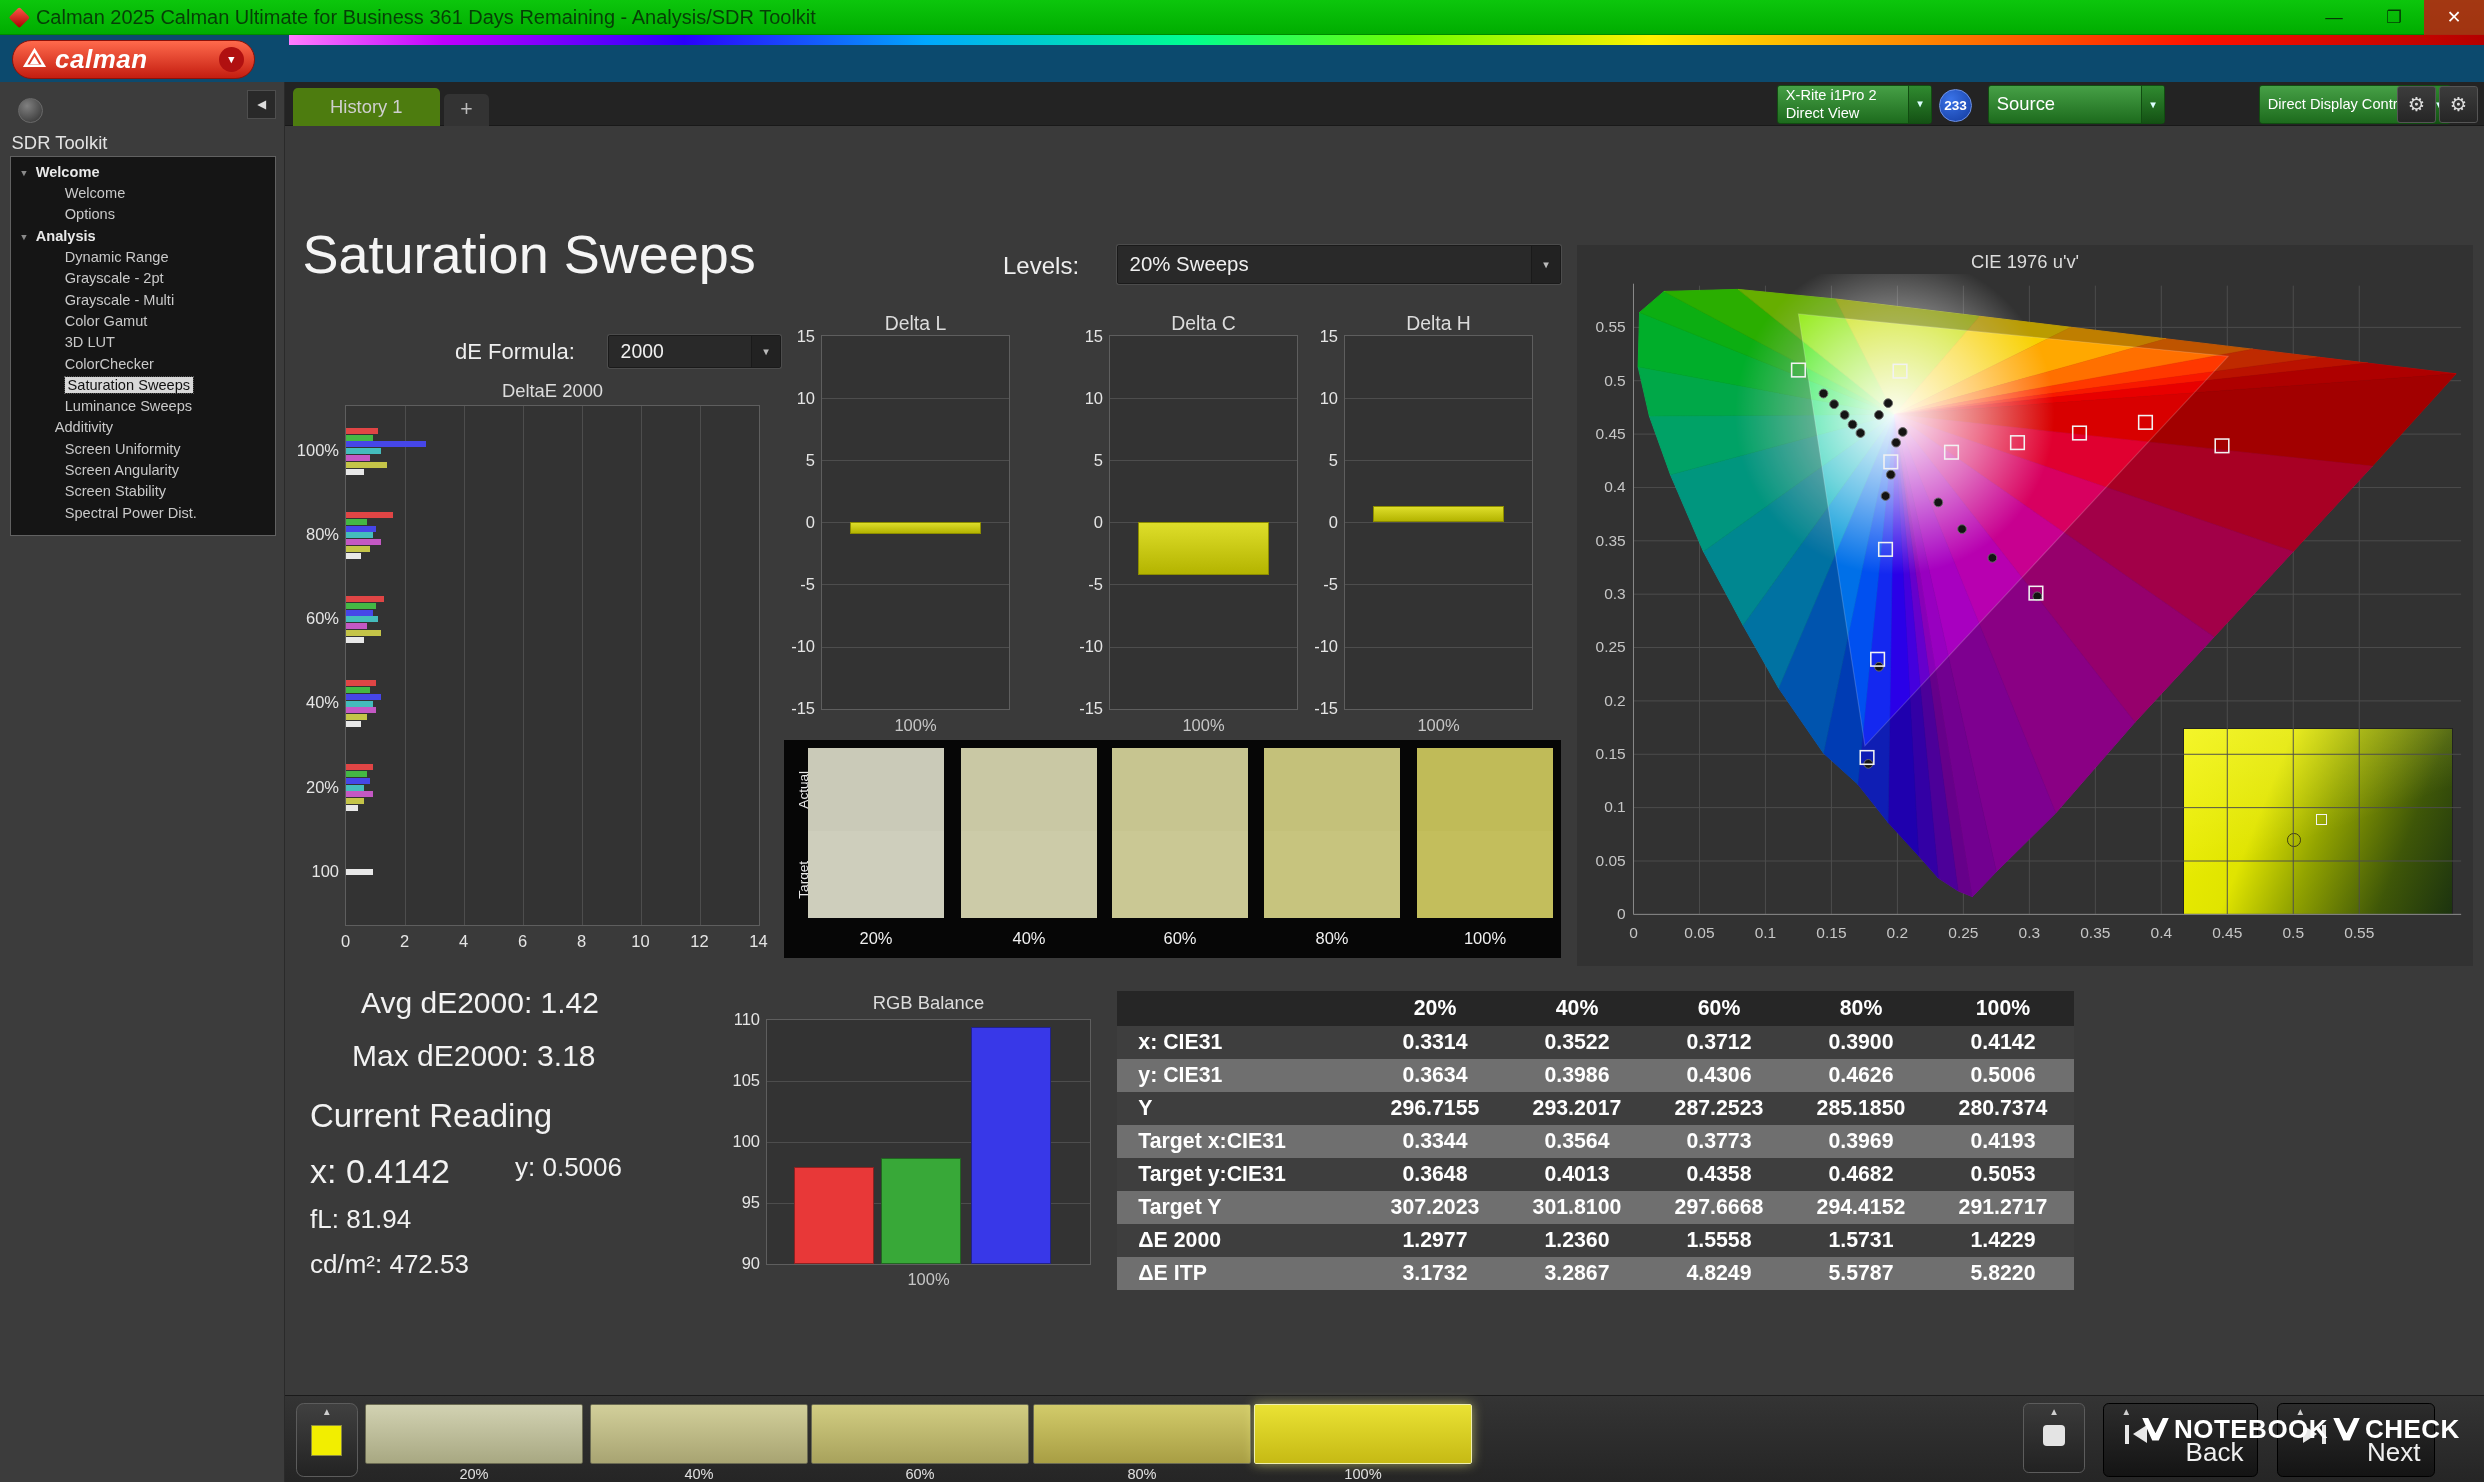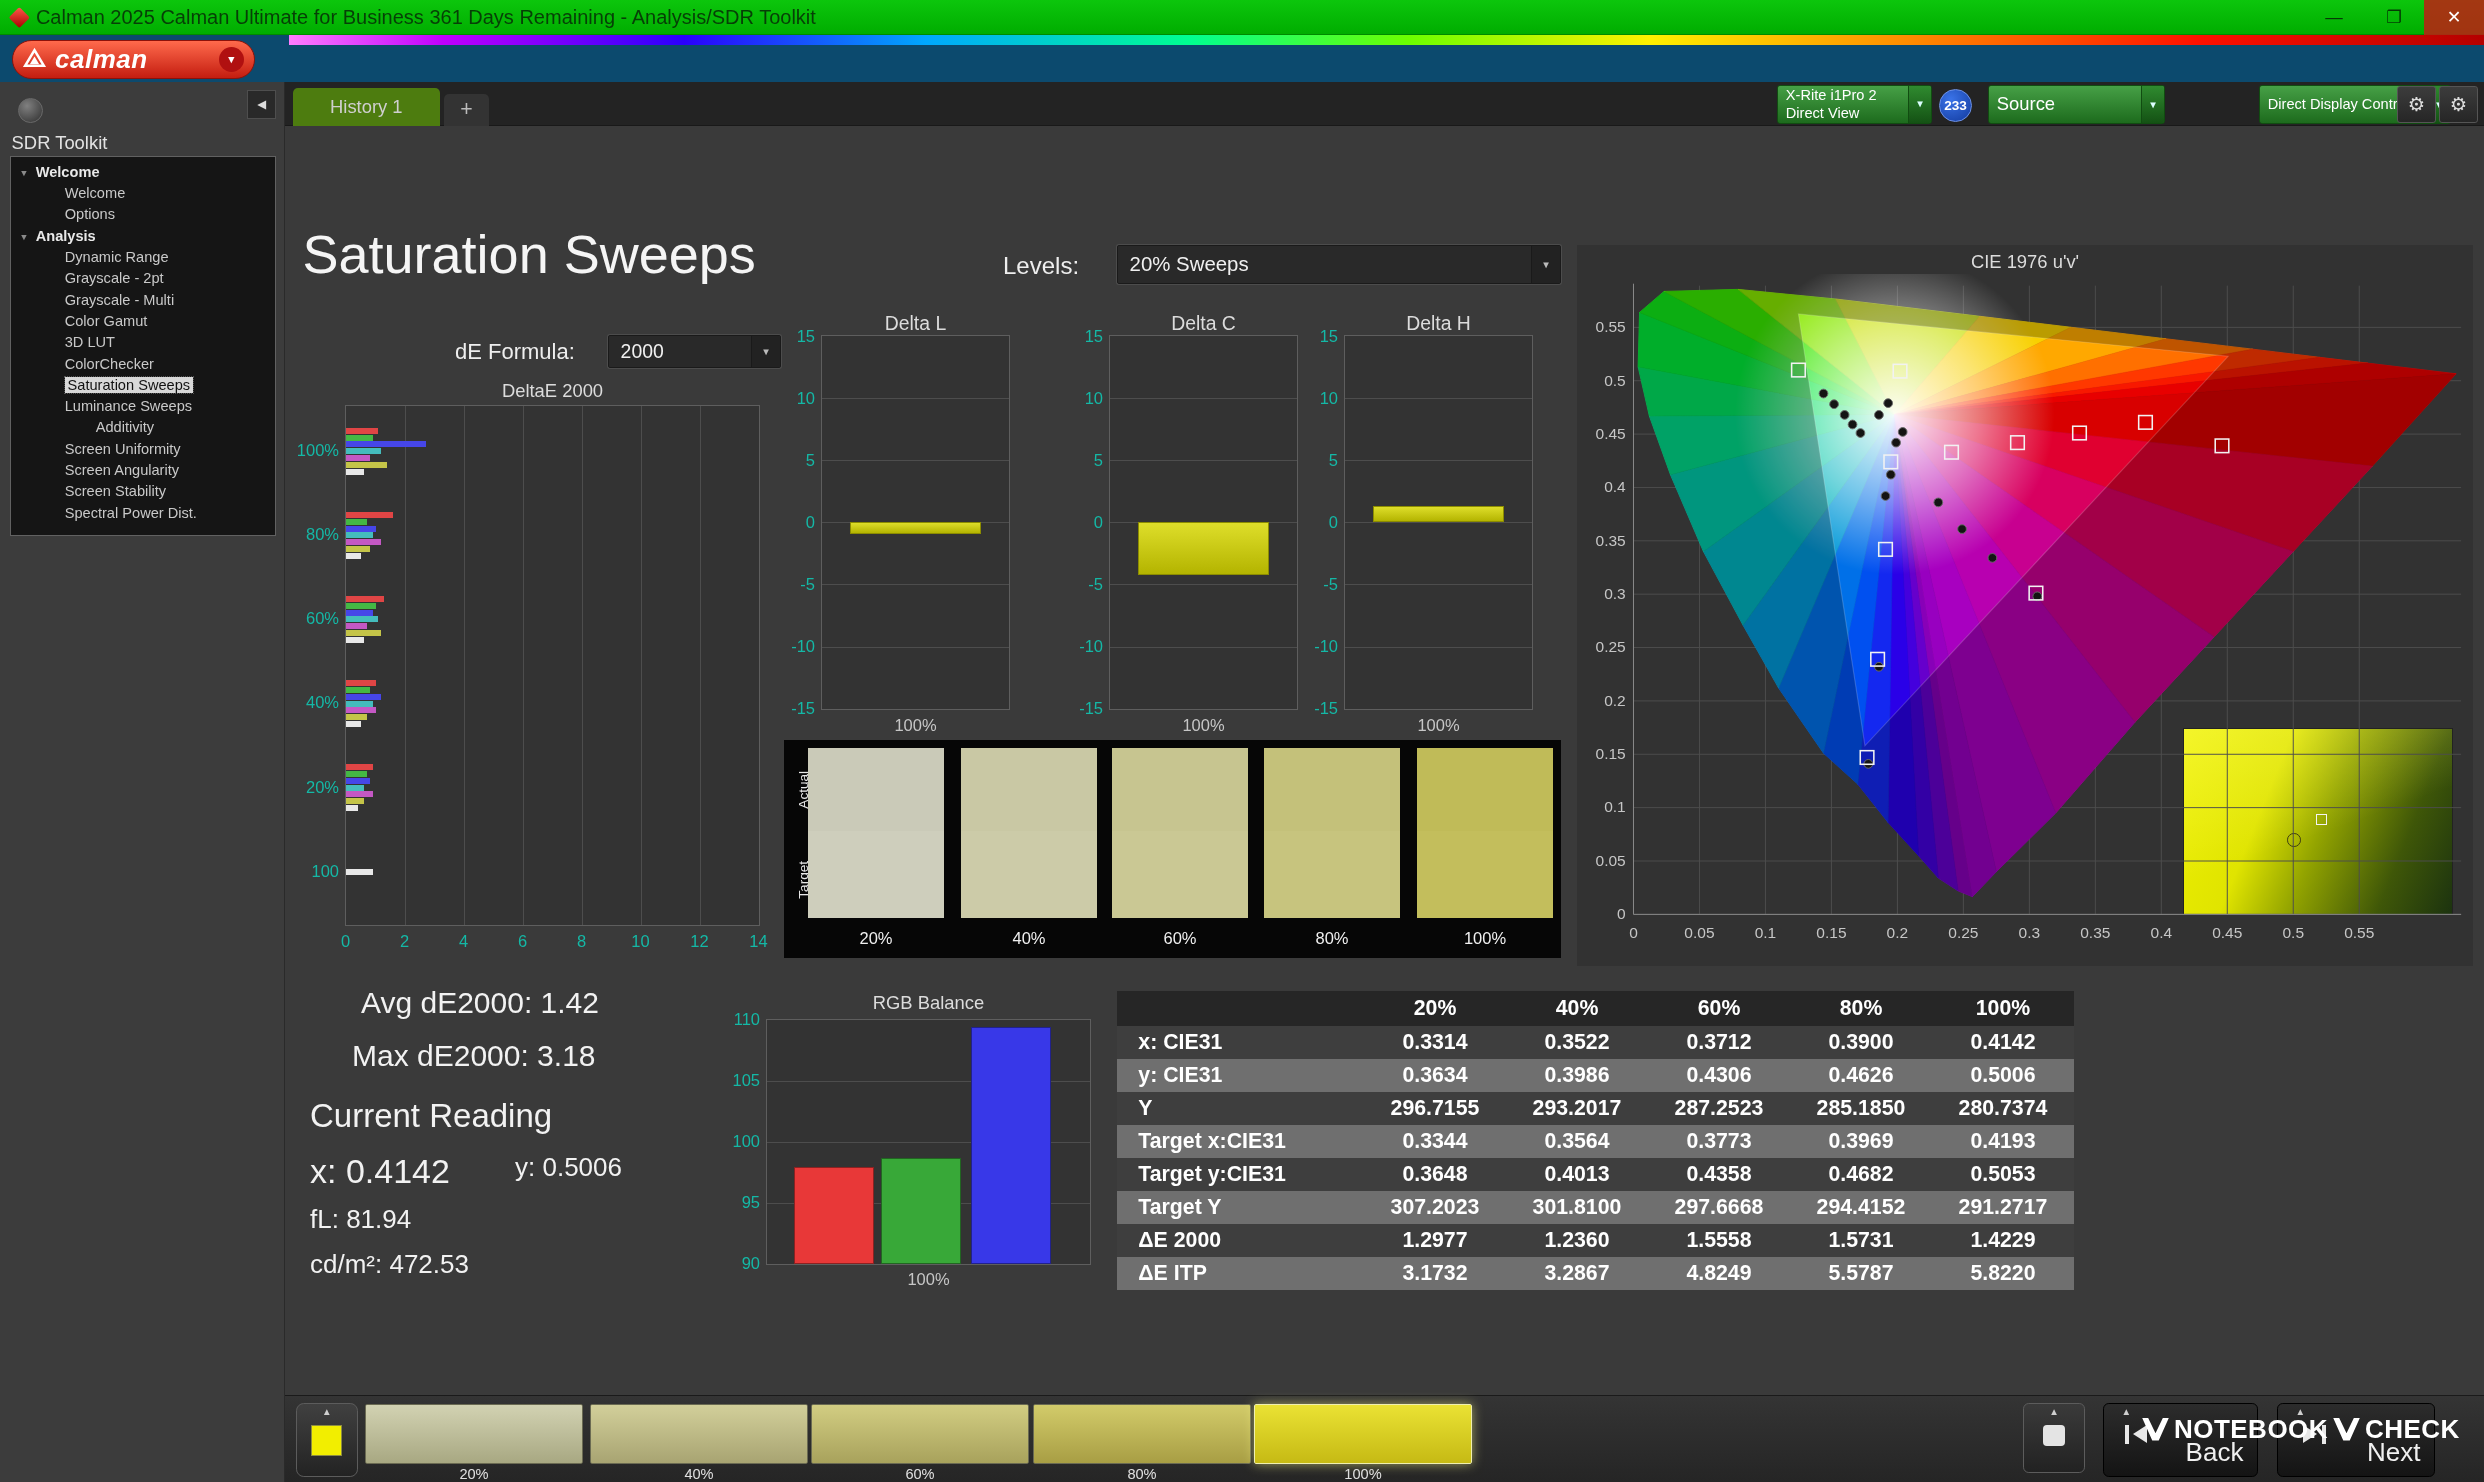--- a/index.html
+++ b/index.html
@@ -79,21 +79,21 @@
     justify-content:center; font-size:9.7px; color:#bbb; background:#222; border-left:1px solid #1a1a1a; }
   .dd-levels { left:832px; top:119px; width:444px; height:39px; font-size:20.4px; }
   .dd-deformula { left:323px; top:209px; width:173px; height:33px; font-size:19.4px; }
   .def-label { position:absolute; left:170px; top:213px; font-size:22px; color:#eee; }
 
   
   .c-title { position:absolute; text-align:center; font-size:18.4px; color:#dcdcdc; }
   .c-plot { position:absolute; background:#333333; border:1px solid #5e5e5e; }
   .gridv { position:absolute; top:0; bottom:0; width:1px; background:#4d4d4d; }
   .gridh { position:absolute; left:0; right:0; height:1px; background:#4d4d4d; }
-  .tick { position:absolute; font-size:16.5px; color:#14b8a6; }
+  .tick { position:absolute; font-size:16.5px; color:#e5e5e5; }
   .tick.right { text-align:right; }
   .tick.center { text-align:center; }
 
   .de-wrap { position:absolute; left:0; top:250px; width:497px; height:594px; }
   .de-title { left:60px; width:415px; top:3.9px; }
   .de-plot { left:60px; top:29px; width:415px; height:521px; }
   .de-bar { position:absolute; left:0; height:5.8px; }
 
   .ds-wrap { position:absolute; top:186px; width:238px; height:446px; }
   #dl-wrap { left:491px; } #dc-wrap { left:779px; } #dh-wrap { left:1014px; }
@@ -260,21 +260,21 @@
         <div class="tree-item" style="padding-left: 54px;"><span class="ti-label">Options</span></div>
         <div class="tree-item bold" style="padding-left: 25px;"><span class="expander">▾</span><span class="ti-label">Analysis</span></div>
         <div class="tree-item" style="padding-left: 54px;"><span class="ti-label">Dynamic Range</span></div>
         <div class="tree-item" style="padding-left: 54px;"><span class="ti-label">Grayscale - 2pt</span></div>
         <div class="tree-item" style="padding-left: 54px;"><span class="ti-label">Grayscale - Multi</span></div>
         <div class="tree-item" style="padding-left: 54px;"><span class="ti-label">Color Gamut</span></div>
         <div class="tree-item" style="padding-left: 54px;"><span class="ti-label">3D LUT</span></div>
         <div class="tree-item" style="padding-left: 54px;"><span class="ti-label">ColorChecker</span></div>
         <div class="tree-item" style="padding-left: 54px;"><span class="ti-label selected">Saturation Sweeps</span></div>
         <div class="tree-item" style="padding-left: 54px;"><span class="ti-label">Luminance Sweeps</span></div>
-        <div class="tree-item" style="padding-left: 85px;"><span class="ti-label">Additivity</span></div>
+        <div class="tree-item" style="padding-left: 44px;"><span class="ti-label">Additivity</span></div>
         <div class="tree-item" style="padding-left: 54px;"><span class="ti-label">Screen Uniformity</span></div>
         <div class="tree-item" style="padding-left: 54px;"><span class="ti-label">Screen Angularity</span></div>
         <div class="tree-item" style="padding-left: 54px;"><span class="ti-label">Screen Stability</span></div>
         <div class="tree-item" style="padding-left: 54px;"><span class="ti-label">Spectral Power Dist.</span></div>
       </div>
   </div>
 
   <div class="main">
     <div class="page-title">Saturation Sweeps</div>
 

